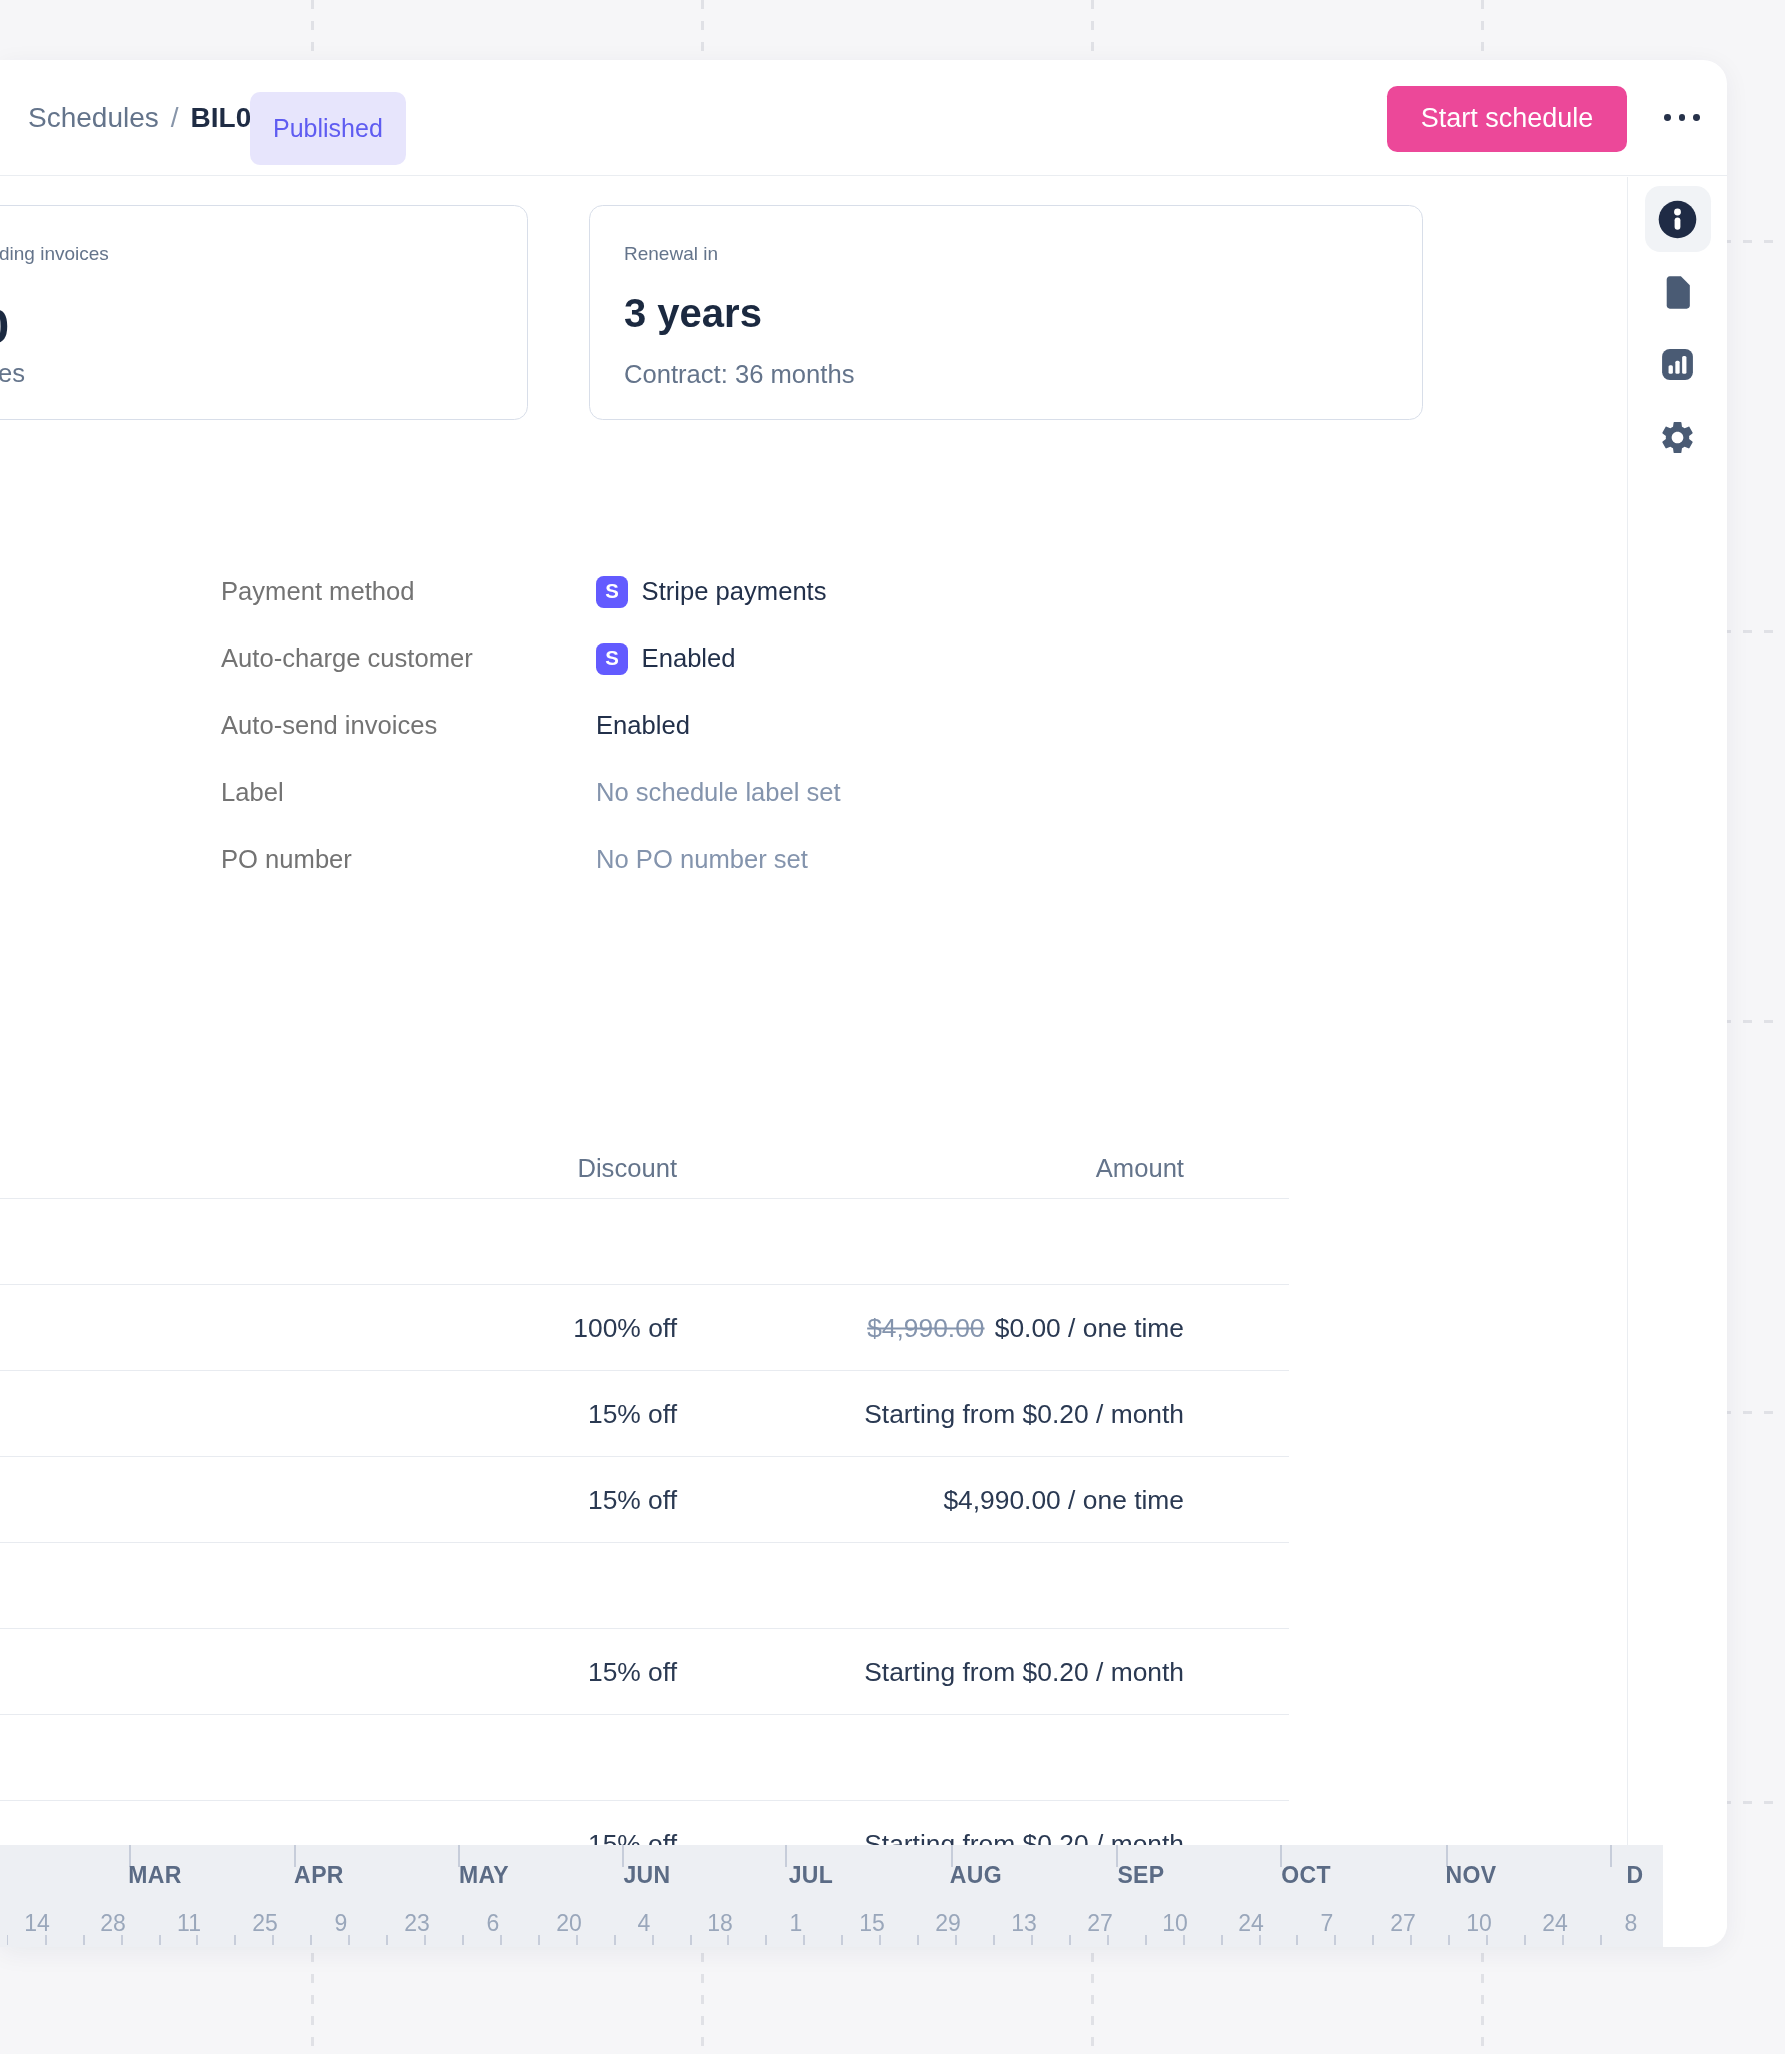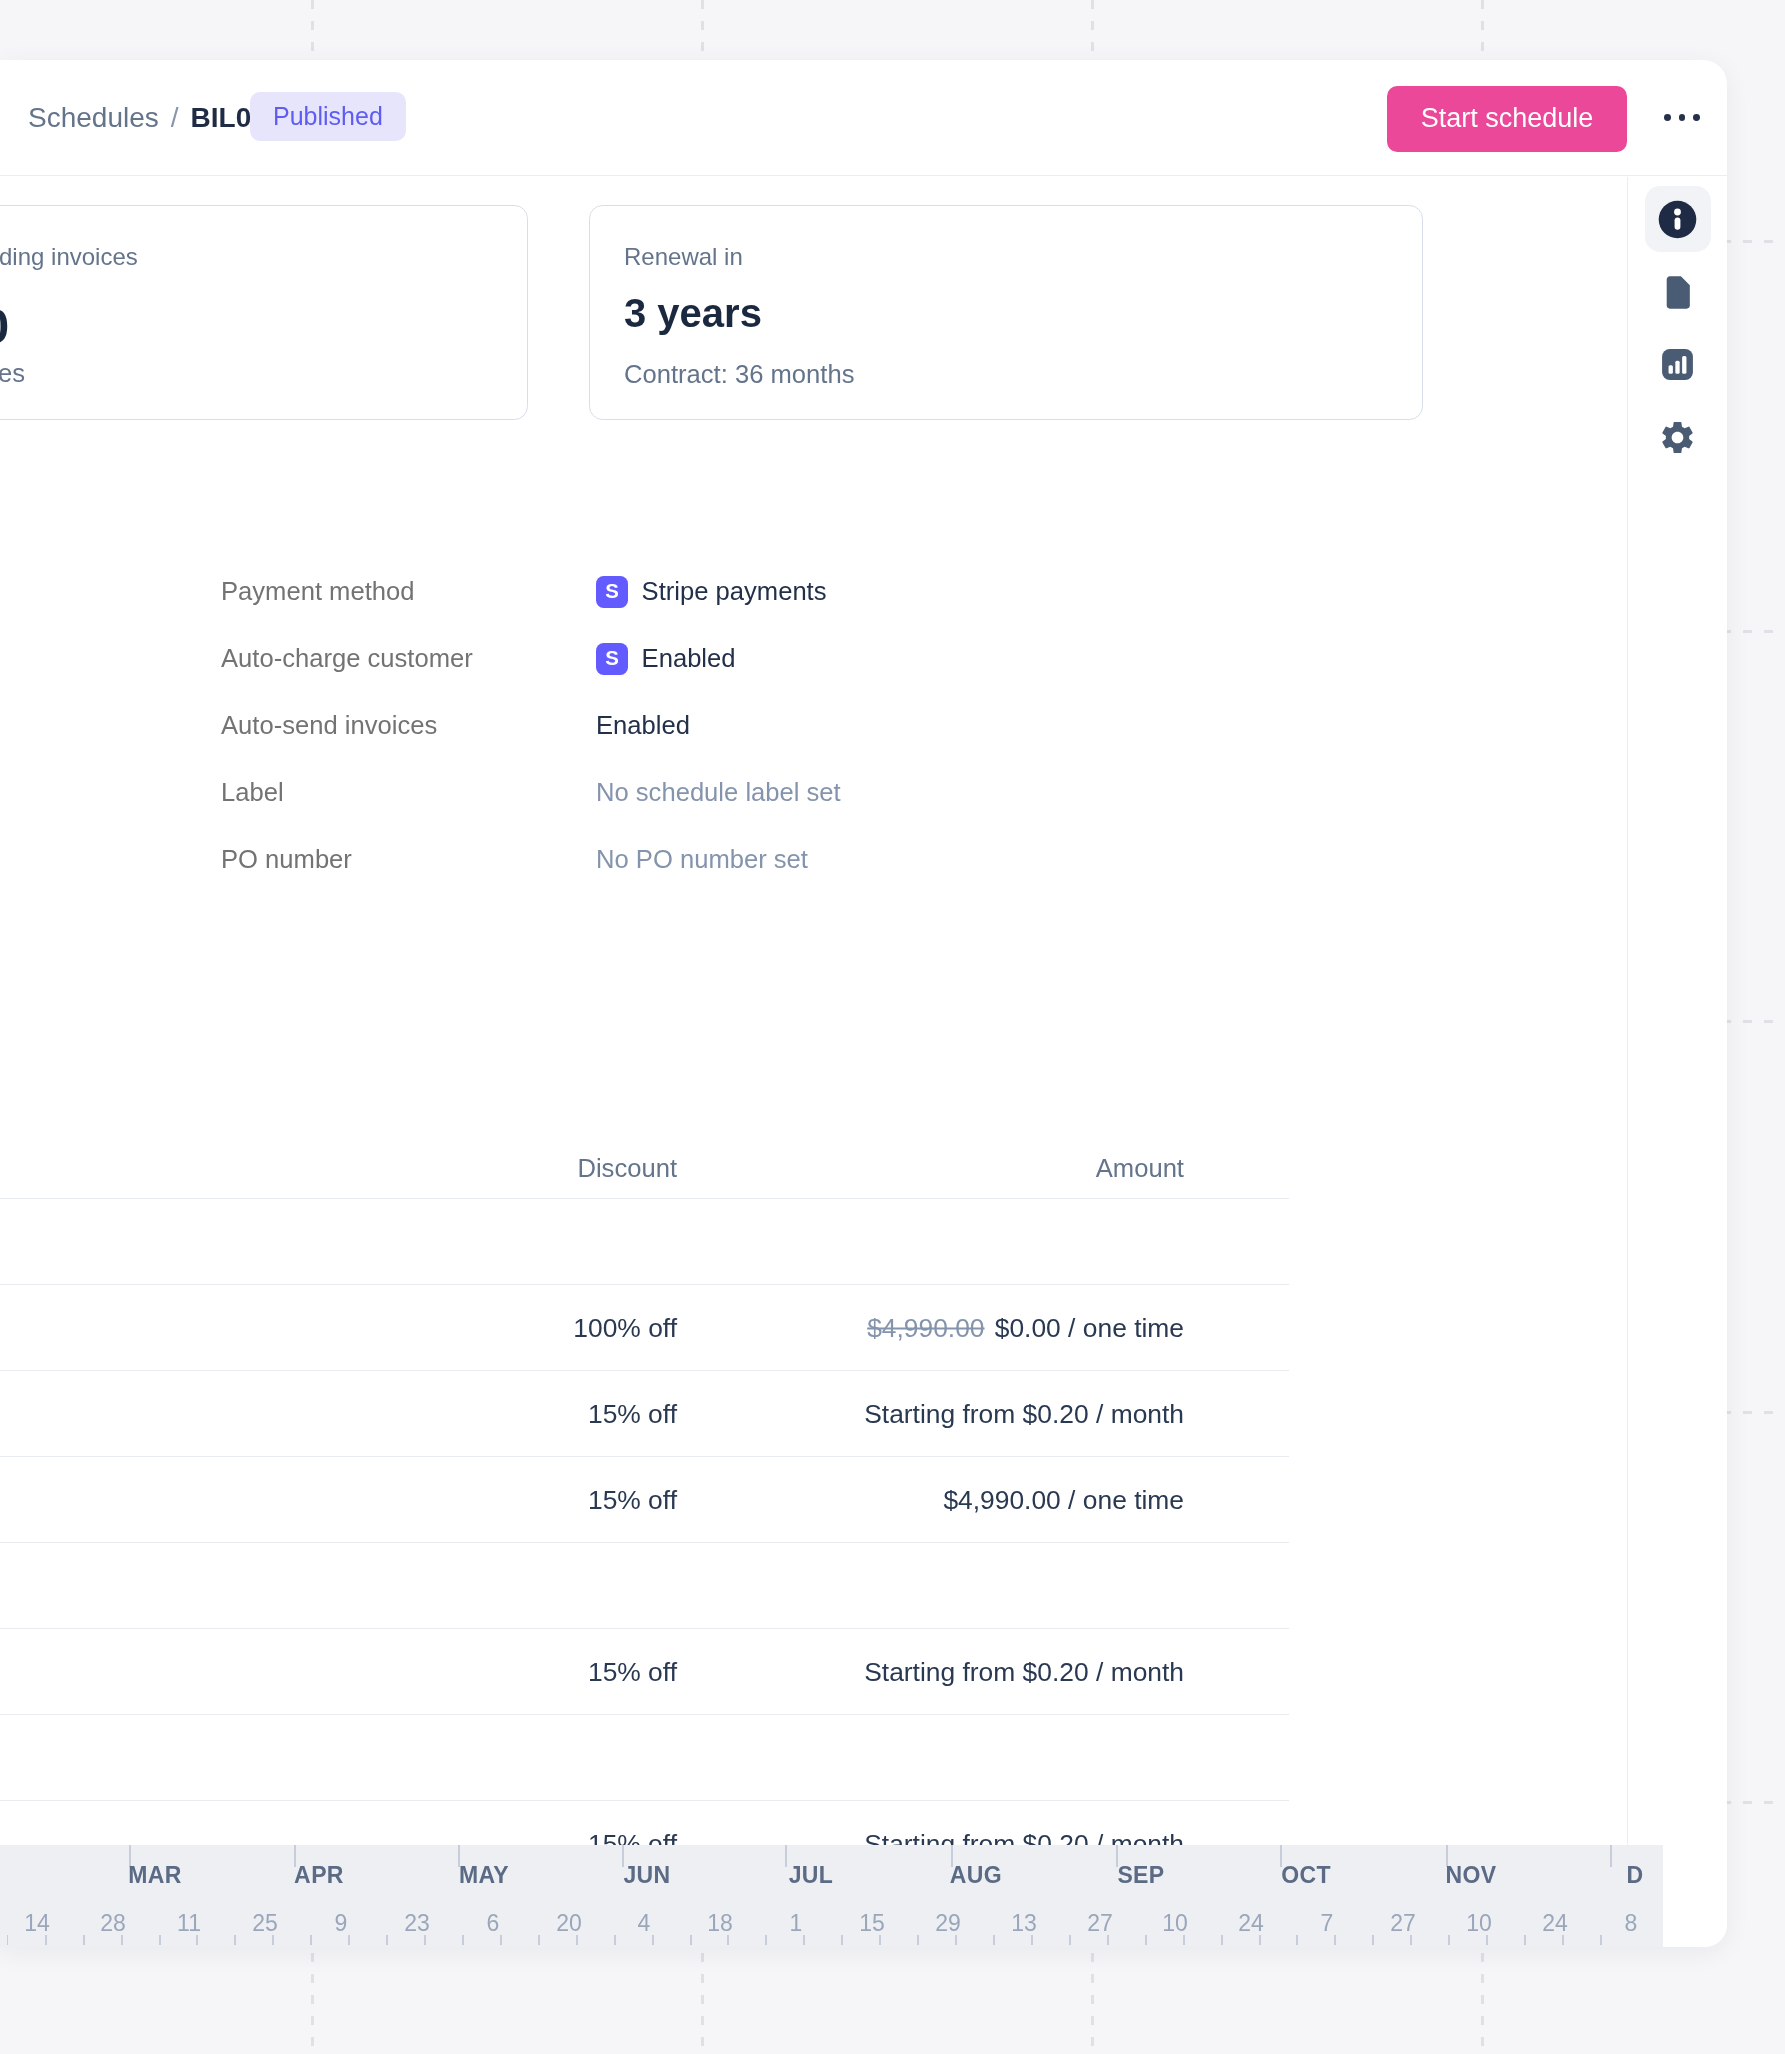--- a/index.html
+++ b/index.html
@@ -17,39 +17,39 @@
   .panel{position:absolute;left:0;top:60px;width:1727px;height:1887px;background:#fff;
     border-radius:0 24px 24px 0;box-shadow:0 5.1px 25.6px rgba(25,35,60,.06);z-index:1;}
 
   
   .hdr{position:absolute;left:0;top:0;width:100%;height:115px;border-bottom:1.7px solid #eaedf1;}
   .crumb{position:absolute;left:28px;top:0;height:115px;display:flex;align-items:center;
     font-size:28px;color:#64748b;white-space:nowrap;}
   .crumb .sep{margin:0 12px;color:#8795a9;}
   .crumb .id{color:#1f2c44;font-weight:bold;}
   .badge{position:absolute;left:250px;top:32px;height:49px;display:flex;align-items:center;
-    padding:0 23px;border-radius:10.2px;background:#e7e5fc;color:#5f5cf1;font-size:25px;text-align:center;}
+    padding:12px 23px;border-radius:10.2px;background:#e7e5fc;color:#5f5cf1;font-size:25px;text-align:center;}
   .startbtn{position:absolute;left:1387px;top:25.6px;width:240px;height:66px;border:none;
     border-radius:10.2px;background:#ec4899;color:#fff;font-size:27px;cursor:pointer;
     font-family:inherit;}
   .dots{position:absolute;left:1654px;top:0;height:115px;width:56px;display:flex;
     align-items:center;justify-content:center;gap:7.7px;cursor:pointer;}
   .dots i{width:6.8px;height:6.8px;border-radius:50%;background:#27324a;}
 
   
   .rail{position:absolute;right:0;top:117px;bottom:0;width:99px;background:#fff;
     border-left:1.7px solid #eaedf1;border-radius:0 0 22px 0;}
   .railbtn{position:absolute;left:50%;transform:translateX(-50%);width:66px;height:66px;
     display:flex;align-items:center;justify-content:center;border-radius:15.3px;cursor:pointer;}
   .railbtn.active{background:#f1f3f6;}
 
   
   .card{position:absolute;top:145px;height:215px;background:#fff;border:1.7px solid #d8dee9;
     border-radius:13.6px;box-sizing:border-box;}
-  .card .lbl{position:absolute;font-size:24px;color:#64748b;white-space:nowrap;}
+  .card .lbl{position:absolute;font-size:19px;color:#64748b;white-space:nowrap;}
   .card .big{position:absolute;font-size:40px;font-weight:bold;color:#1b2940;white-space:nowrap;}
   .card .sub{position:absolute;font-size:25.6px;color:#64748b;white-space:nowrap;}
 
   
   .details{position:absolute;left:221px;top:498px;width:937px;}
   .drow{height:67px;display:flex;align-items:center;font-size:25.6px;}
   .drow .dl{width:375px;color:#737373;}
   .drow .dv{display:flex;align-items:center;gap:13.6px;color:#22304a;}
   .drow .dv.muted{color:#8494ad;}
   .sbadge{width:32px;height:32px;border-radius:7.7px;background:#635bff;color:#fff;

